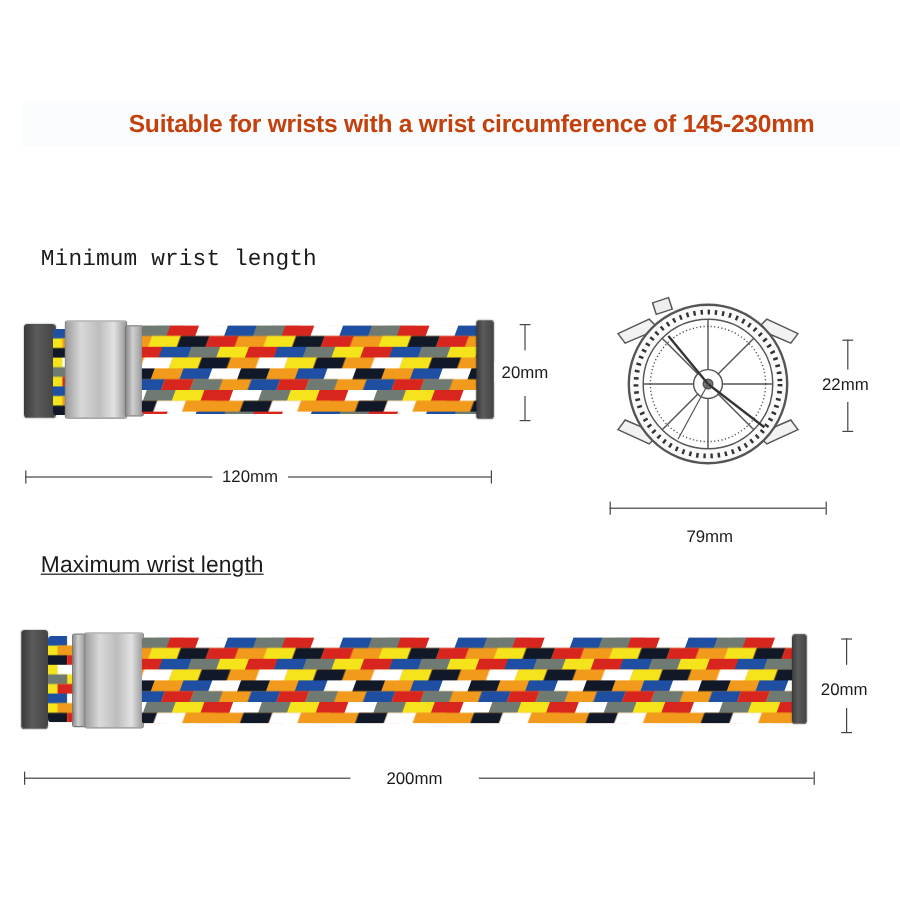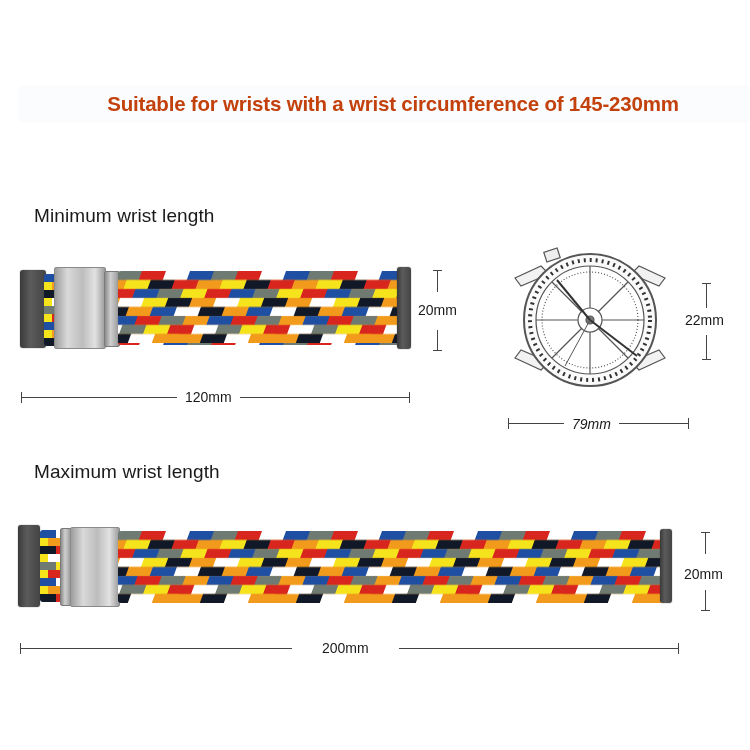--- a/index.html
+++ b/index.html
@@ -16,21 +16,21 @@
   .hline { height:1px; background:#444; }
   .vline { width:1px; background:#444; }
   .tick-h { width:9px; height:1px; background:#444; }
   .tick-v { width:1px; height:11px; background:#444; }
 </style>
 </head>
 <body>
 
 <div class="abs headline">Suitable for wrists with a wrist circumference of 145-230mm</div>
 
-<div class="abs section-label" style="left:34px; top:205px;">Minimum wrist length</div>
+<div class="abs section-label" style="left:34px; top:205px;font-family:Liberation Mono, monospace;">Minimum wrist length</div>
 
 <div class="abs" style="left:20px; top:268px; width:400px; height:80px;">
   <div class="abs end-cap" style="left:0; top:2px; width:26px; height:78px;"></div>
   <div class="abs band" style="left:24px; top:6px; width:30px; height:72px;">
     <svg width="30" height="72">
         <defs>
           <pattern id="br1" width="64" height="48" patternUnits="userSpaceOnUse">
       <rect width="64" height="48" fill="#f5e31c"></rect>
       <rect x="0" y="0" width="16" height="8" fill="#1f4fa2"></rect>
             <rect x="16" y="0" width="16" height="8" fill="#ffffff"></rect>
@@ -141,23 +141,23 @@
 
 <div class="abs tick-h" style="left:702px; top:283px;"></div>
 <div class="abs vline" style="left:706px; top:283px; height:25px;"></div>
 <div class="abs dim-text" style="left:681px; top:312px; padding:0 4px;text-align:right;">22mm</div>
 <div class="abs vline" style="left:706px; top:335px; height:24px;"></div>
 <div class="abs tick-h" style="left:702px; top:359px;"></div>
 
 <div class="abs tick-v" style="left:508px; top:418px;"></div>
 <div class="abs hline" style="left:508px; top:423px; width:180px;"></div>
 <div class="abs tick-v" style="left:688px; top:418px;"></div>
-<div class="abs dim-text" style="left:564px; top:416px; padding:0 8px;font-style:italic;">79mm</div>
+<div class="abs dim-text" style="left:564px; top:439px; padding:0 8px;">79mm</div>
 
-<div class="abs section-label" style="left:34px; top:461px;">Maximum wrist length</div>
+<div class="abs section-label" style="left:34px; top:461px;text-decoration:underline;">Maximum wrist length</div>
 
 <div class="abs" style="left:18px; top:525px; width:650px; height:82px;">
   <div class="abs end-cap" style="left:0; top:0; width:22px; height:82px;"></div>
   <div class="abs band" style="left:22px; top:5px; width:22px; height:72px;">
     <svg width="22" height="72">
         <rect width="22" height="72" fill="url(#br1)"></rect>
       </svg>
   </div>
   <div class="abs keeper" style="left:42px; top:3px; width:10px; height:76px;"></div>
   <div class="abs clasp" style="left:52px; top:2px; width:48px; height:78px;"></div>

